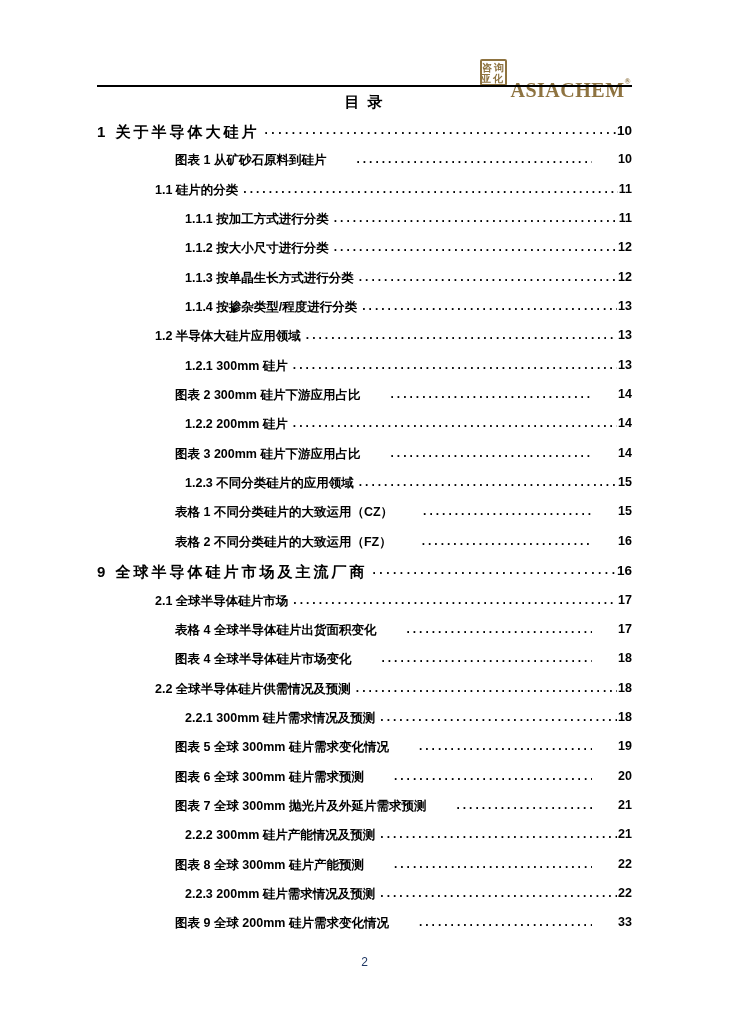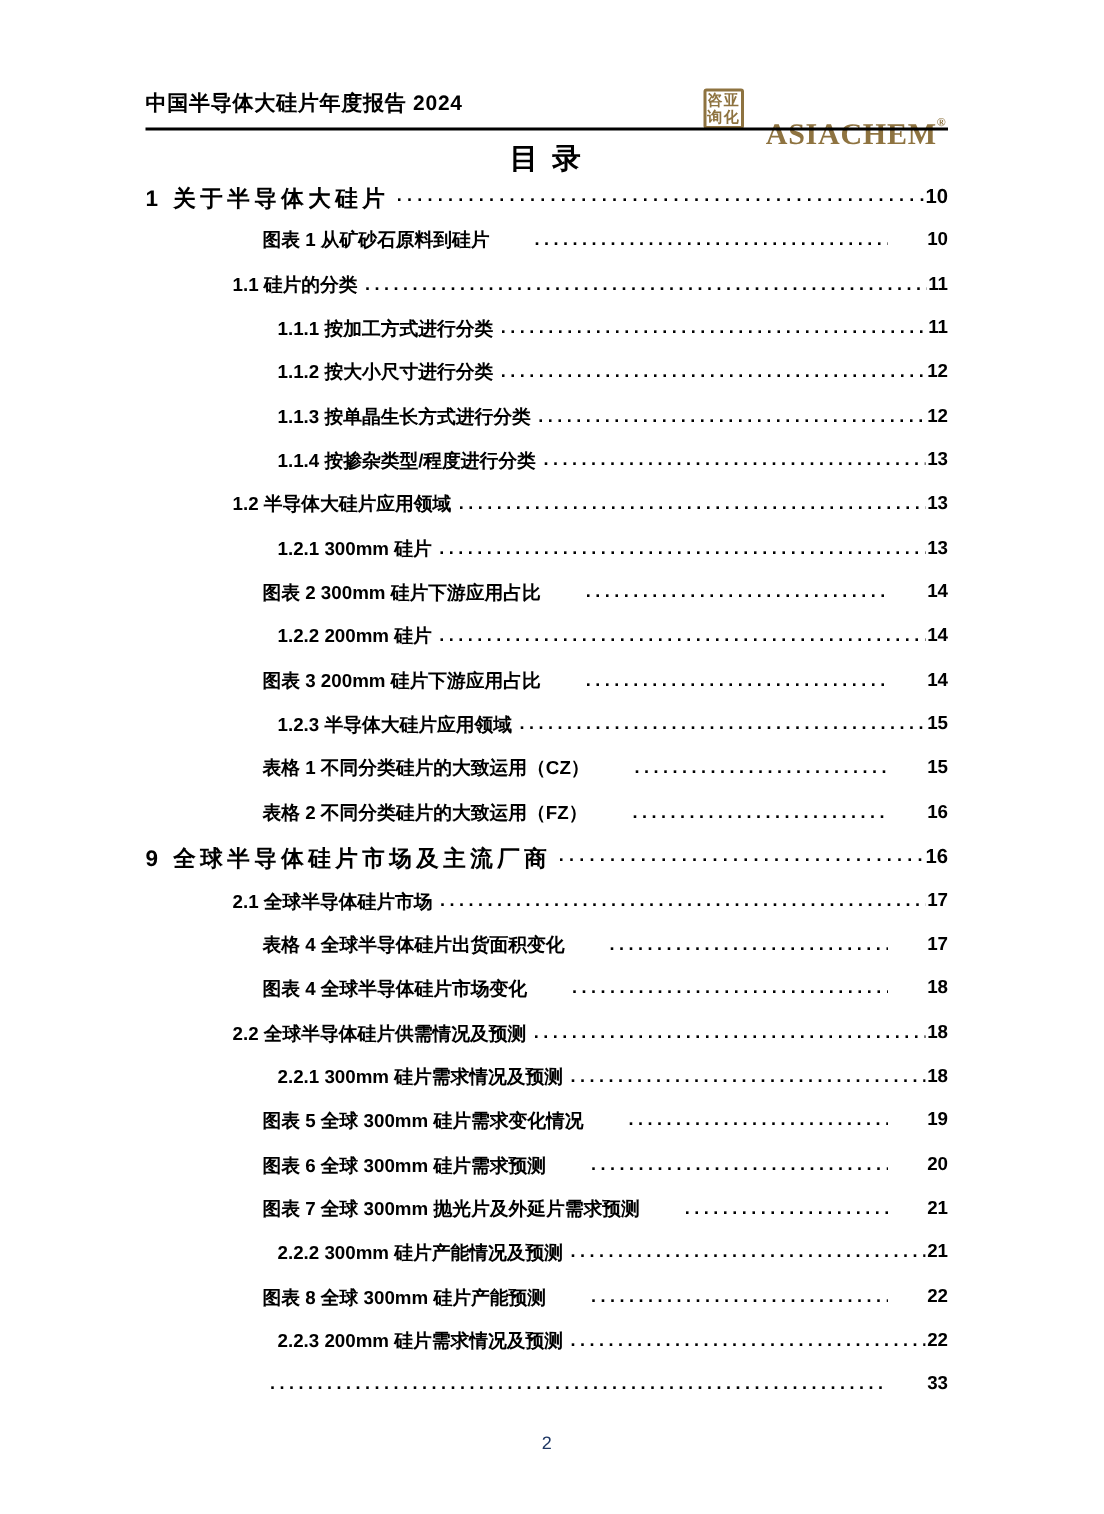--- a/index.html
+++ b/index.html
@@ -31,29 +31,29 @@
     display: flex;
     align-items: center;
     color: #8E7340;
   }
   .logo-seal {
     width: 27px;
     height: 27px;
     border: 2px solid #8E7340;
     border-radius: 2px;
     display: flex;
-    flex-direction: column;
+    flex-direction: row;
     justify-content: center;
     align-items: center;
     line-height: 11px;
     font-size: 10px;
     font-weight: bold;
     letter-spacing: 1px;
     text-indent: 1px;
-    margin-right: 15px;
+    margin-right: 4px;
   }
   .logo-word {
     font-family: "Liberation Serif", serif;
     font-size: 20px;
     font-weight: bold;
     letter-spacing: 0.5px;
     position: relative;
     margin-top: 36px;
   }
   .logo-reg {
@@ -68,21 +68,21 @@
     right: 104px;
     top: 85px;
     border-top: 2px solid #000;
   }
   .toc-heading {
     position: absolute;
     left: 97px;
     right: 104px;
     top: 93px;
     text-align: center;
-    font-size: 19px;
+    font-size: 15px;
     font-weight: bold;
     letter-spacing: 2px;
   }
 
   
   .toc {
     position: absolute;
     left: 97px;
     right: 104px;
     top: 123px;
@@ -121,21 +121,20 @@
     text-align: center;
     font-size: 12px;
     color: #1f3864;
   }
 </style>
 </head>
 <body>
 
 <div class="page">
 
-  <div class="doc-title">中国半导体大硅片年度报告 2024</div>
 
   <div class="logo">
     <span class="logo-seal">
       <span>咨亚</span>
       <span>询化</span>
     </span>
     <span class="logo-word"><span>ASIACHEM</span><sup class="logo-reg">®</sup></span>
   </div>
 
   <div class="header-rule"></div>
@@ -197,21 +196,21 @@
     <span class="toc-label">1.2.2 200mm 硅片</span>
     <span class="toc-dots">........................................................................................................................................................................................................</span>
     <span class="toc-page">14</span>
   </div>
       <div class="toc-row lv-figure">
     <span class="toc-label">图表 3 200mm 硅片下游应用占比</span>
     <span class="toc-dots">........................................................................................................................................................................................................</span>
     <span class="toc-page">14</span>
   </div>
       <div class="toc-row lv-subsection">
-    <span class="toc-label">1.2.3 半导体大硅片应用领域</span>
+    <span class="toc-label">1.2.3 不同分类硅片的应用领域</span>
     <span class="toc-dots">........................................................................................................................................................................................................</span>
     <span class="toc-page">15</span>
   </div>
       <div class="toc-row lv-figure">
     <span class="toc-label">表格 1 不同分类硅片的大致运用（CZ）</span>
     <span class="toc-dots">........................................................................................................................................................................................................</span>
     <span class="toc-page">15</span>
   </div>
       <div class="toc-row lv-figure">
     <span class="toc-label">表格 2 不同分类硅片的大致运用（FZ）</span>
@@ -272,19 +271,20 @@
     <span class="toc-label">图表 8 全球 300mm 硅片产能预测</span>
     <span class="toc-dots">........................................................................................................................................................................................................</span>
     <span class="toc-page">22</span>
   </div>
       <div class="toc-row lv-subsection">
     <span class="toc-label">2.2.3 200mm 硅片需求情况及预测</span>
     <span class="toc-dots">........................................................................................................................................................................................................</span>
     <span class="toc-page">22</span>
   </div>
       <div class="toc-row lv-figure">
+    <span class="toc-label">图表 9 全球 200mm 硅片需求变化情况</span>
     <span class="toc-dots">........................................................................................................................................................................................................</span>
     <span class="toc-page">33</span>
   </div>
     </div>
 
   <div class="footer-page">2</div>
 </div>
 
 </body></html>

